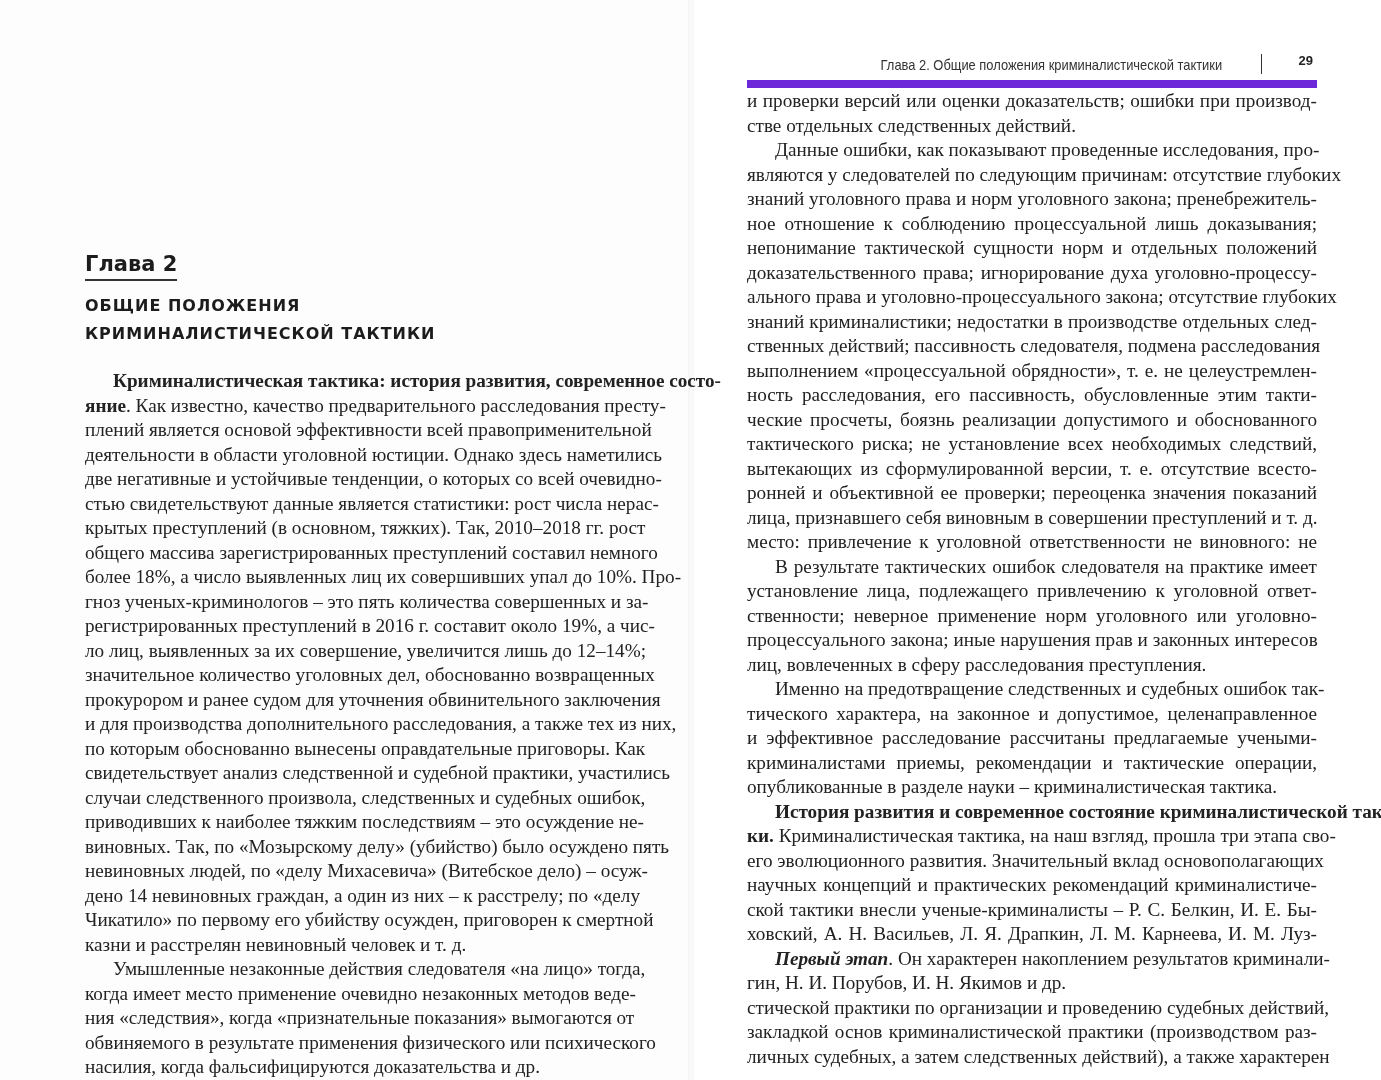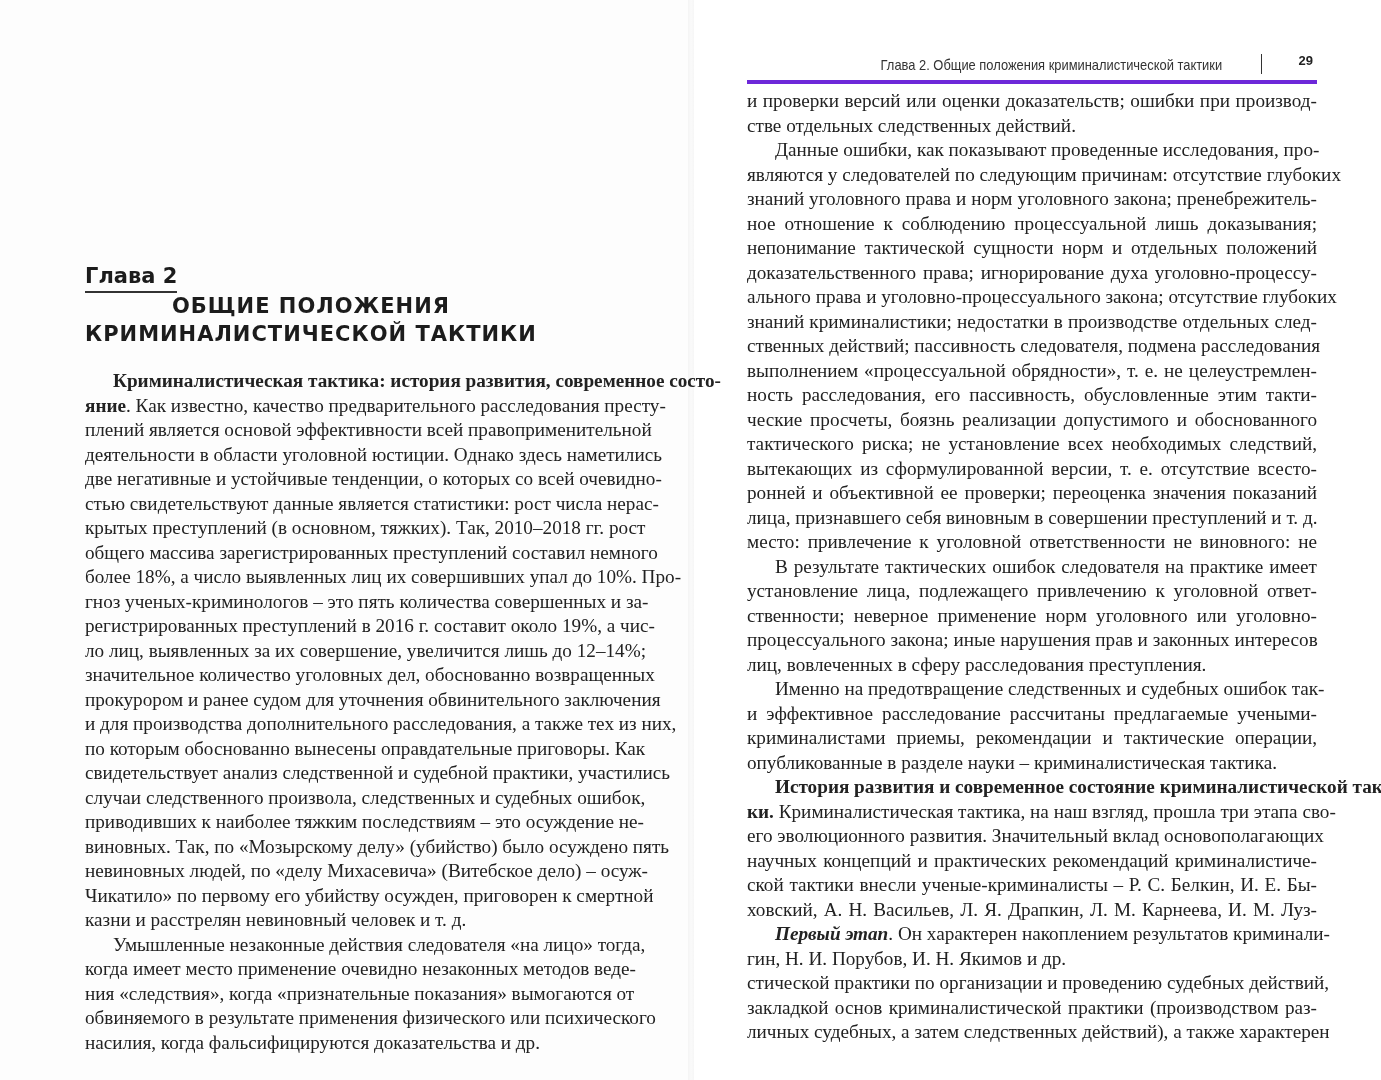--- a/index.html
+++ b/index.html
@@ -4,30 +4,30 @@
   <style>
     html, body { margin: 0; padding: 0; background: #ffffff; }
     body { width: 1381px; height: 1080px; position: relative; overflow: hidden; color: #1c1c1c; }
     .page { position: absolute; top: 0; height: 1080px; }
     .page-left { left: 0; width: 690px; background: #fdfdfd; }
     .page-right { left: 690px; width: 691px; background: #ffffff; }
     .gutter { position: absolute; left: 688px; top: 0; width: 6px; height: 1080px;
       background: linear-gradient(to right, #f4f4f4, #fafafa, #f6f6f6); }
 
     .running-head { position: absolute; left: 747px; top: 50px; width: 570px; height: 30px;
-      border-bottom: 4px solid #6d28d9; font-family: "Liberation Sans", sans-serif; }
+      border-bottom: 8px solid #6d28d9; font-family: "Liberation Sans", sans-serif; }
     .rh-title { position: absolute; right: 95px; top: 6px; font-size: 15px; color: #333;
       transform: scaleX(0.86); transform-origin: right center; white-space: nowrap; }
     .rh-sep { position: absolute; right: 55px; top: 4px; width: 1.5px; height: 20px; background: #333; }
     .rh-num { position: absolute; right: 4px; top: 3px; font-size: 13px; font-weight: bold; color: #222; }
 
-    .chapter-label { position: absolute; left: 85px; top: 262px; font-family: "DejaVu Sans", sans-serif;
+    .chapter-label { position: absolute; left: 85px; top: 250px; font-family: "DejaVu Sans", sans-serif;
       font-weight: bold; font-size: 21px; color: #1c1c1c; border-bottom: 2px solid #333; line-height: 28px; padding-bottom: 1px; }
     .chapter-title { position: absolute; left: 85px; top: 292px; font-family: "DejaVu Sans", sans-serif;
-      font-weight: bold; font-size: 21px; letter-spacing: 1px; line-height: 28px; color: #1c1c1c; text-align: center; }
+      font-weight: bold; font-size: 16px; letter-spacing: 1px; line-height: 28px; color: #1c1c1c; }
     .chapter-title div { white-space: nowrap; }
 
     .text { position: absolute; font-family: "Liberation Serif", serif; font-size: 19.2px; line-height: 24.5px;
       text-align: justify; color: #222; }
     .text-left { left: 85px; top: 369px; width: 537px; }
     .text-right { left: 747px; top: 89px; width: 570px; }
     .line { display: block; white-space: nowrap; text-align: justify; text-align-last: justify; height: 24.5px; }
     .line.last { text-align-last: left; }
     .indent { padding-left: 28px; }
     .b { font-weight: bold; }
@@ -67,20 +67,21 @@
     <span class="line"><span>ло лиц, выявленных за их совершение, увеличится лишь до 12–14%;</span></span>
     <span class="line"><span>значительное количество уголовных дел, обоснованно возвращенных</span></span>
     <span class="line"><span>прокурором и ранее судом для уточнения обвинительного заключения</span></span>
     <span class="line"><span>и для производства дополнительного расследования, а также тех из них,</span></span>
     <span class="line"><span>по которым обоснованно вынесены оправдательные приговоры. Как</span></span>
     <span class="line"><span>свидетельствует анализ следственной и судебной практики, участились</span></span>
     <span class="line"><span>случаи следственного произвола, следственных и судебных ошибок,</span></span>
     <span class="line"><span>приводивших к наиболее тяжким последствиям – это осуждение не-</span></span>
     <span class="line"><span>виновных. Так, по «Мозырскому делу» (убийство) было осуждено пять</span></span>
     <span class="line"><span>невиновных людей, по «делу Михасевича» (Витебское дело) – осуж-</span></span>
+    <span class="line"><span>дено 14 невиновных граждан, а один из них – к расстрелу; по «делу</span></span>
     <span class="line"><span>Чикатило» по первому его убийству осужден, приговорен к смертной</span></span>
     <span class="line last"><span>казни и расстрелян невиновный человек и т. д.</span></span>
     <span class="line indent"><span>Умышленные незаконные действия следователя «на лицо» тогда,</span></span>
     <span class="line"><span>когда имеет место применение очевидно незаконных методов веде-</span></span>
     <span class="line"><span>ния «следствия», когда «признательные показания» вымогаются от</span></span>
     <span class="line"><span>обвиняемого в результате применения физического или психического</span></span>
     <span class="line last"><span>насилия, когда фальсифицируются доказательства и др.</span></span>
     <span class="line indent"></span>
   </div>
 <div class="text text-right" id="right-text">
@@ -102,20 +103,21 @@
     <span class="line"><span>вытекающих из сформулированной версии, т. е. отсутствие всесто-</span></span>
     <span class="line"><span>ронней и объективной ее проверки; переоценка значения показаний</span></span>
     <span class="line"><span>лица, признавшего себя виновным в совершении преступлений и т. д.</span></span>
     <span class="line"><span>место: привлечение к уголовной ответственности не виновного: не</span></span>
     <span class="line indent"><span>В результате тактических ошибок следователя на практике имеет</span></span>
     <span class="line"><span>установление лица, подлежащего привлечению к уголовной ответ-</span></span>
     <span class="line"><span>ственности; неверное применение норм уголовного или уголовно-</span></span>
     <span class="line"><span>процессуального закона; иные нарушения прав и законных интересов</span></span>
     <span class="line last"><span>лиц, вовлеченных в сферу расследования преступления.</span></span>
     <span class="line indent"><span>Именно на предотвращение следственных и судебных ошибок так-</span></span>
+    <span class="line"><span>тического характера, на законное и допустимое, целенаправленное</span></span>
     <span class="line"><span>и эффективное расследование рассчитаны предлагаемые учеными-</span></span>
     <span class="line"><span>криминалистами приемы, рекомендации и тактические операции,</span></span>
     <span class="line last"><span>опубликованные в разделе науки – криминалистическая тактика.</span></span>
     <span class="line indent"><span class="b">История развития и современное состояние криминалистической такти-</span></span>
     <span class="line"><span class="b">ки.</span><span> Криминалистическая тактика, на наш взгляд, прошла три этапа сво-</span></span>
     <span class="line"><span>его эволюционного развития. Значительный вклад основополагающих</span></span>
     <span class="line"><span>научных концепций и практических рекомендаций криминалистиче-</span></span>
     <span class="line"><span>ской тактики внесли ученые-криминалисты – Р. С. Белкин, И. Е. Бы-</span></span>
     <span class="line"><span>ховский, А. Н. Васильев, Л. Я. Драпкин, Л. М. Карнеева, И. М. Луз-</span></span>
     <span class="line indent"><span class="bi">Первый этап</span><span>. Он характерен накоплением результатов криминали-</span></span>

